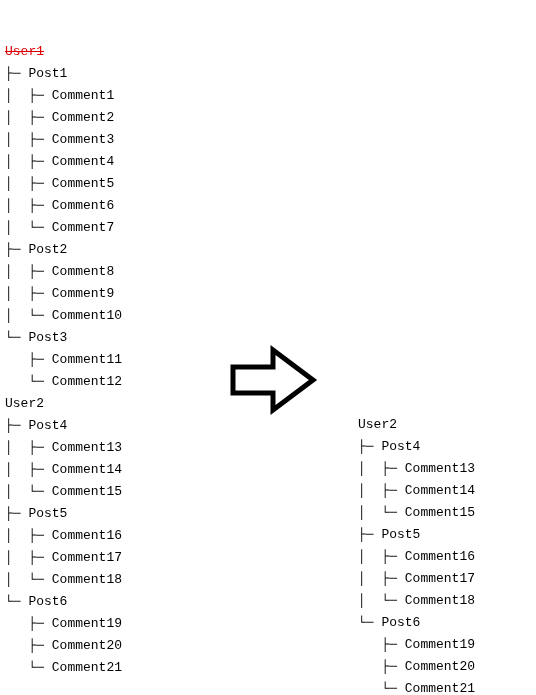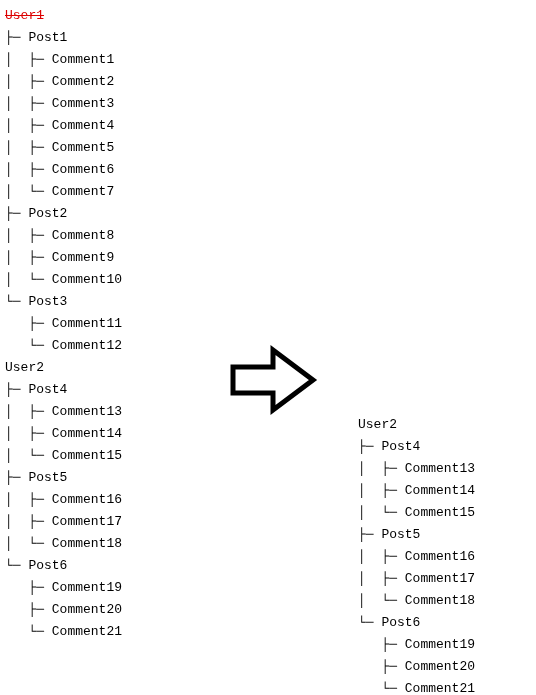--- a/index.html
+++ b/index.html
@@ -25,20 +25,21 @@
     left: 5px;
   }
   .tree-right {
     position: absolute;
     top: 414px;
     left: 358px;
   }
   .user1 {
     color: #d00;
     text-decoration: line-through;
+    margin-top: 36px;
   }
   .arrow {
     position: absolute;
     top: 345px;
     left: 228px;
   }
 </style>
 </head>
 <body>
 

